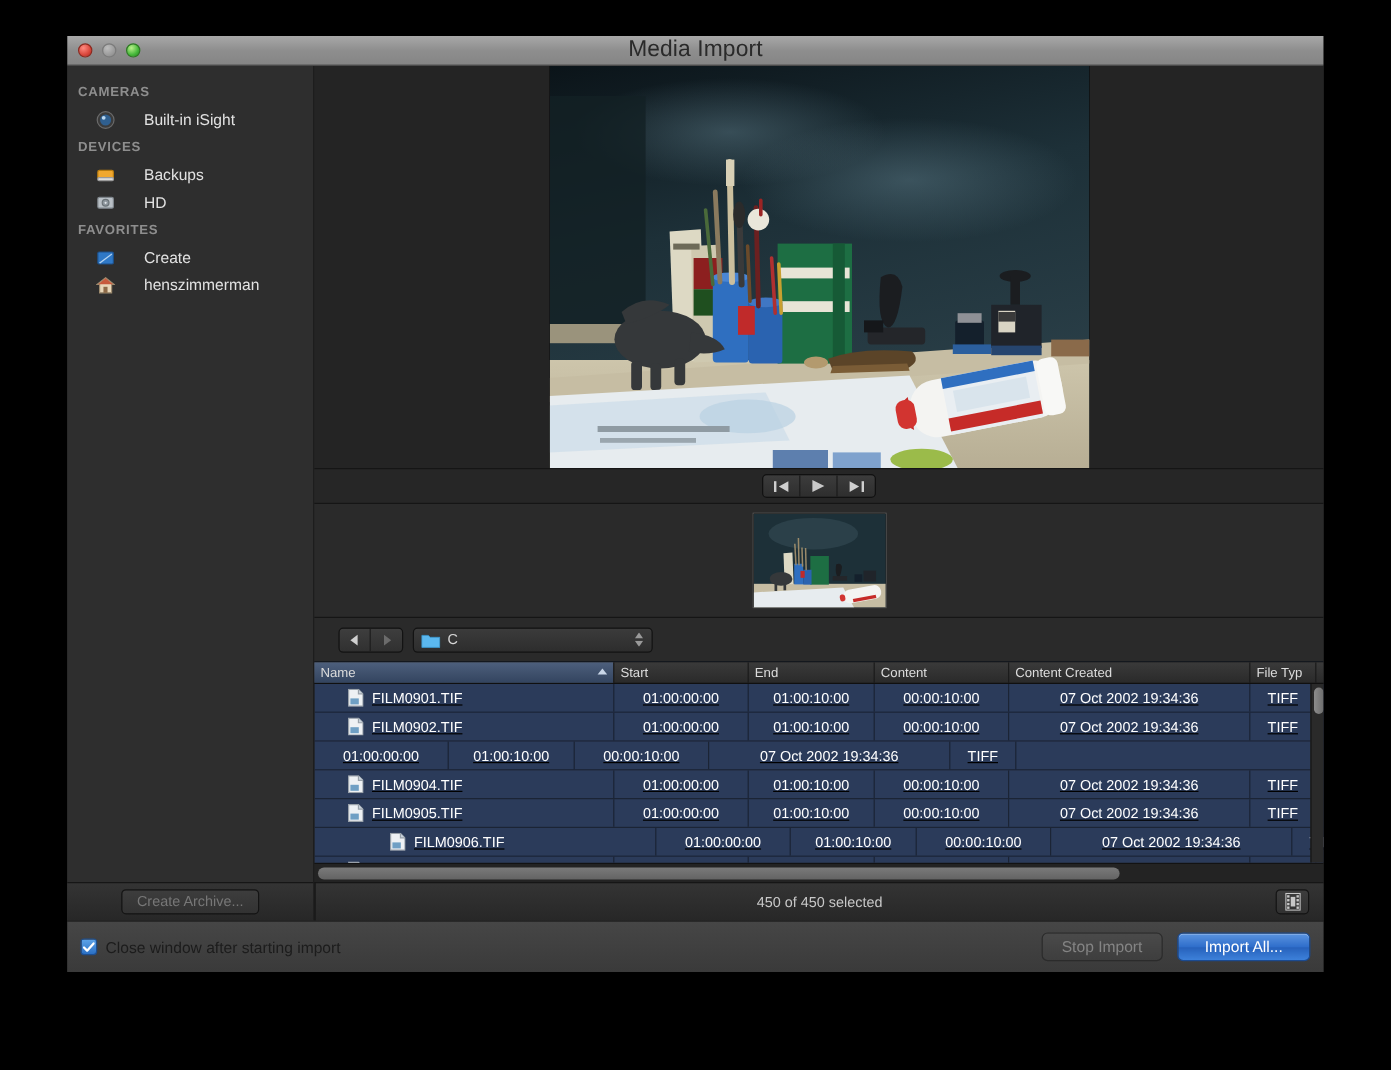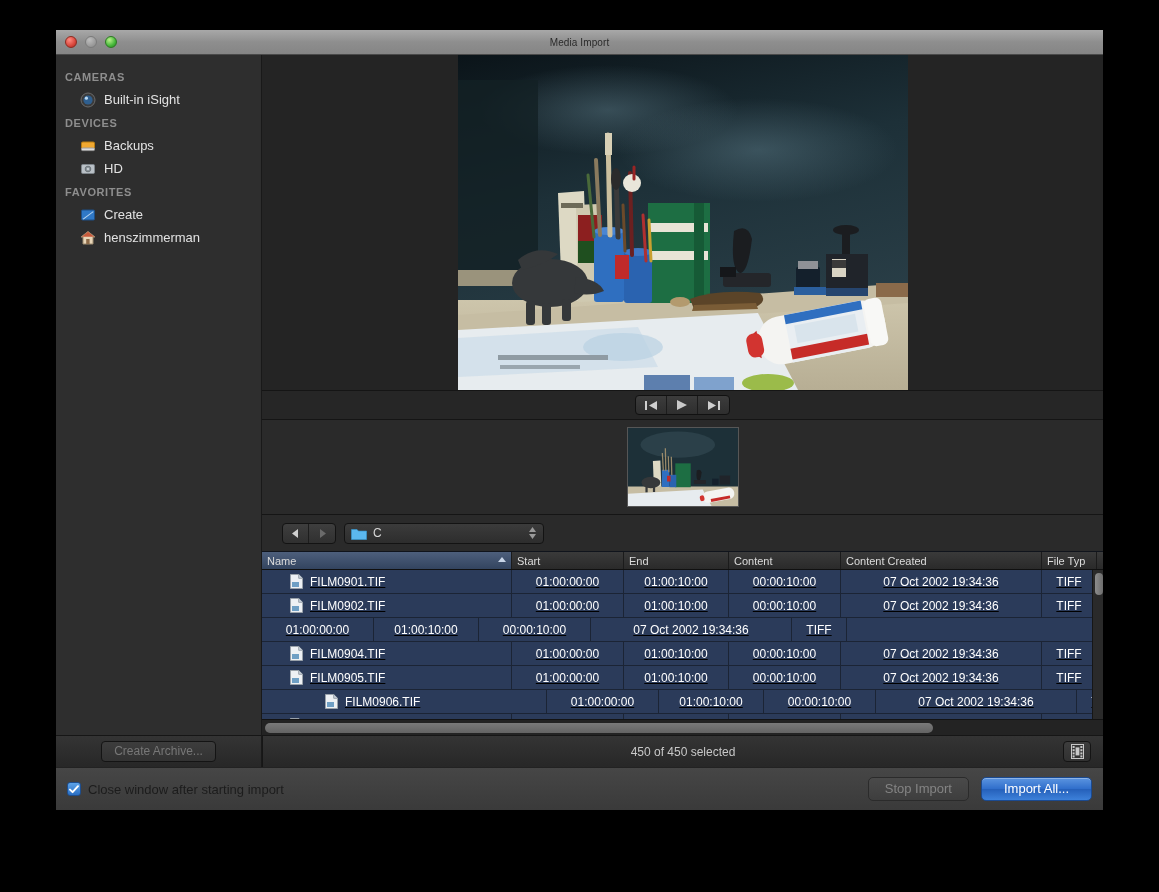--- a/index.html
+++ b/index.html
@@ -23,21 +23,21 @@
   
   #titlebar {
     height:25px; flex:0 0 25px;
     background:linear-gradient(to bottom,#a8a8a8 0%,#8e8e8e 50%,#858585 100%);
     border-bottom:1px solid #4a4a4a;
     position:relative;
     display:flex; align-items:center;
   }
   #titlebar .title {
     position:absolute; left:0; right:0; text-align:center;
-    font-size:10px; color:#2a2a2a;
+    font-size:19px; color:#2a2a2a;
     font-weight:normal; letter-spacing:0.1px;
   }
   .traffic { display:flex; gap:8px; margin-left:9px; z-index:2; }
   .tl { width:12px; height:12px; border-radius:50%; position:relative; }
   .tl.close { background:radial-gradient(circle at 35% 30%, #ff8a80, #d9473c 60%, #a32b22); border:1px solid #8d2a20; }
   .tl.min   { background:radial-gradient(circle at 35% 30%, #bdbdbd, #9c9c9c 60%, #858585); border:1px solid #7b7b7b; }
   .tl.zoom  { background:radial-gradient(circle at 35% 30%, #b9f08a, #45b73a 60%, #2b7f21); border:1px solid #2d7a23; }
 
   
   #body { flex:1 1 auto; display:flex; min-height:0; }
@@ -51,21 +51,21 @@
     padding-top:10px;
   }
   .sb-header {
     font-size:11px; font-weight:bold; color:#8e8e8e;
     letter-spacing:0.6px; padding:6px 0 5px 9px;
     text-transform:uppercase;
   }
   .sb-item {
     height:23px; display:flex; align-items:center;
     padding-left:24px; color:#e2e2e2; font-size:13px;
-    gap:8px; cursor:default;
+    gap:24px; cursor:default;
   }
   .sb-item.selected {
     background:linear-gradient(to bottom,#5d5d5d,#4a4a4a);
     border-top:1px solid #6e6e6e; border-bottom:1px solid #3a3a3a;
   }
   .sb-ic { width:16px; height:16px; flex:0 0 16px; display:block; }
   #sidebar .spacer { flex:1 1 auto; }
 
   
   #sb-footer {

